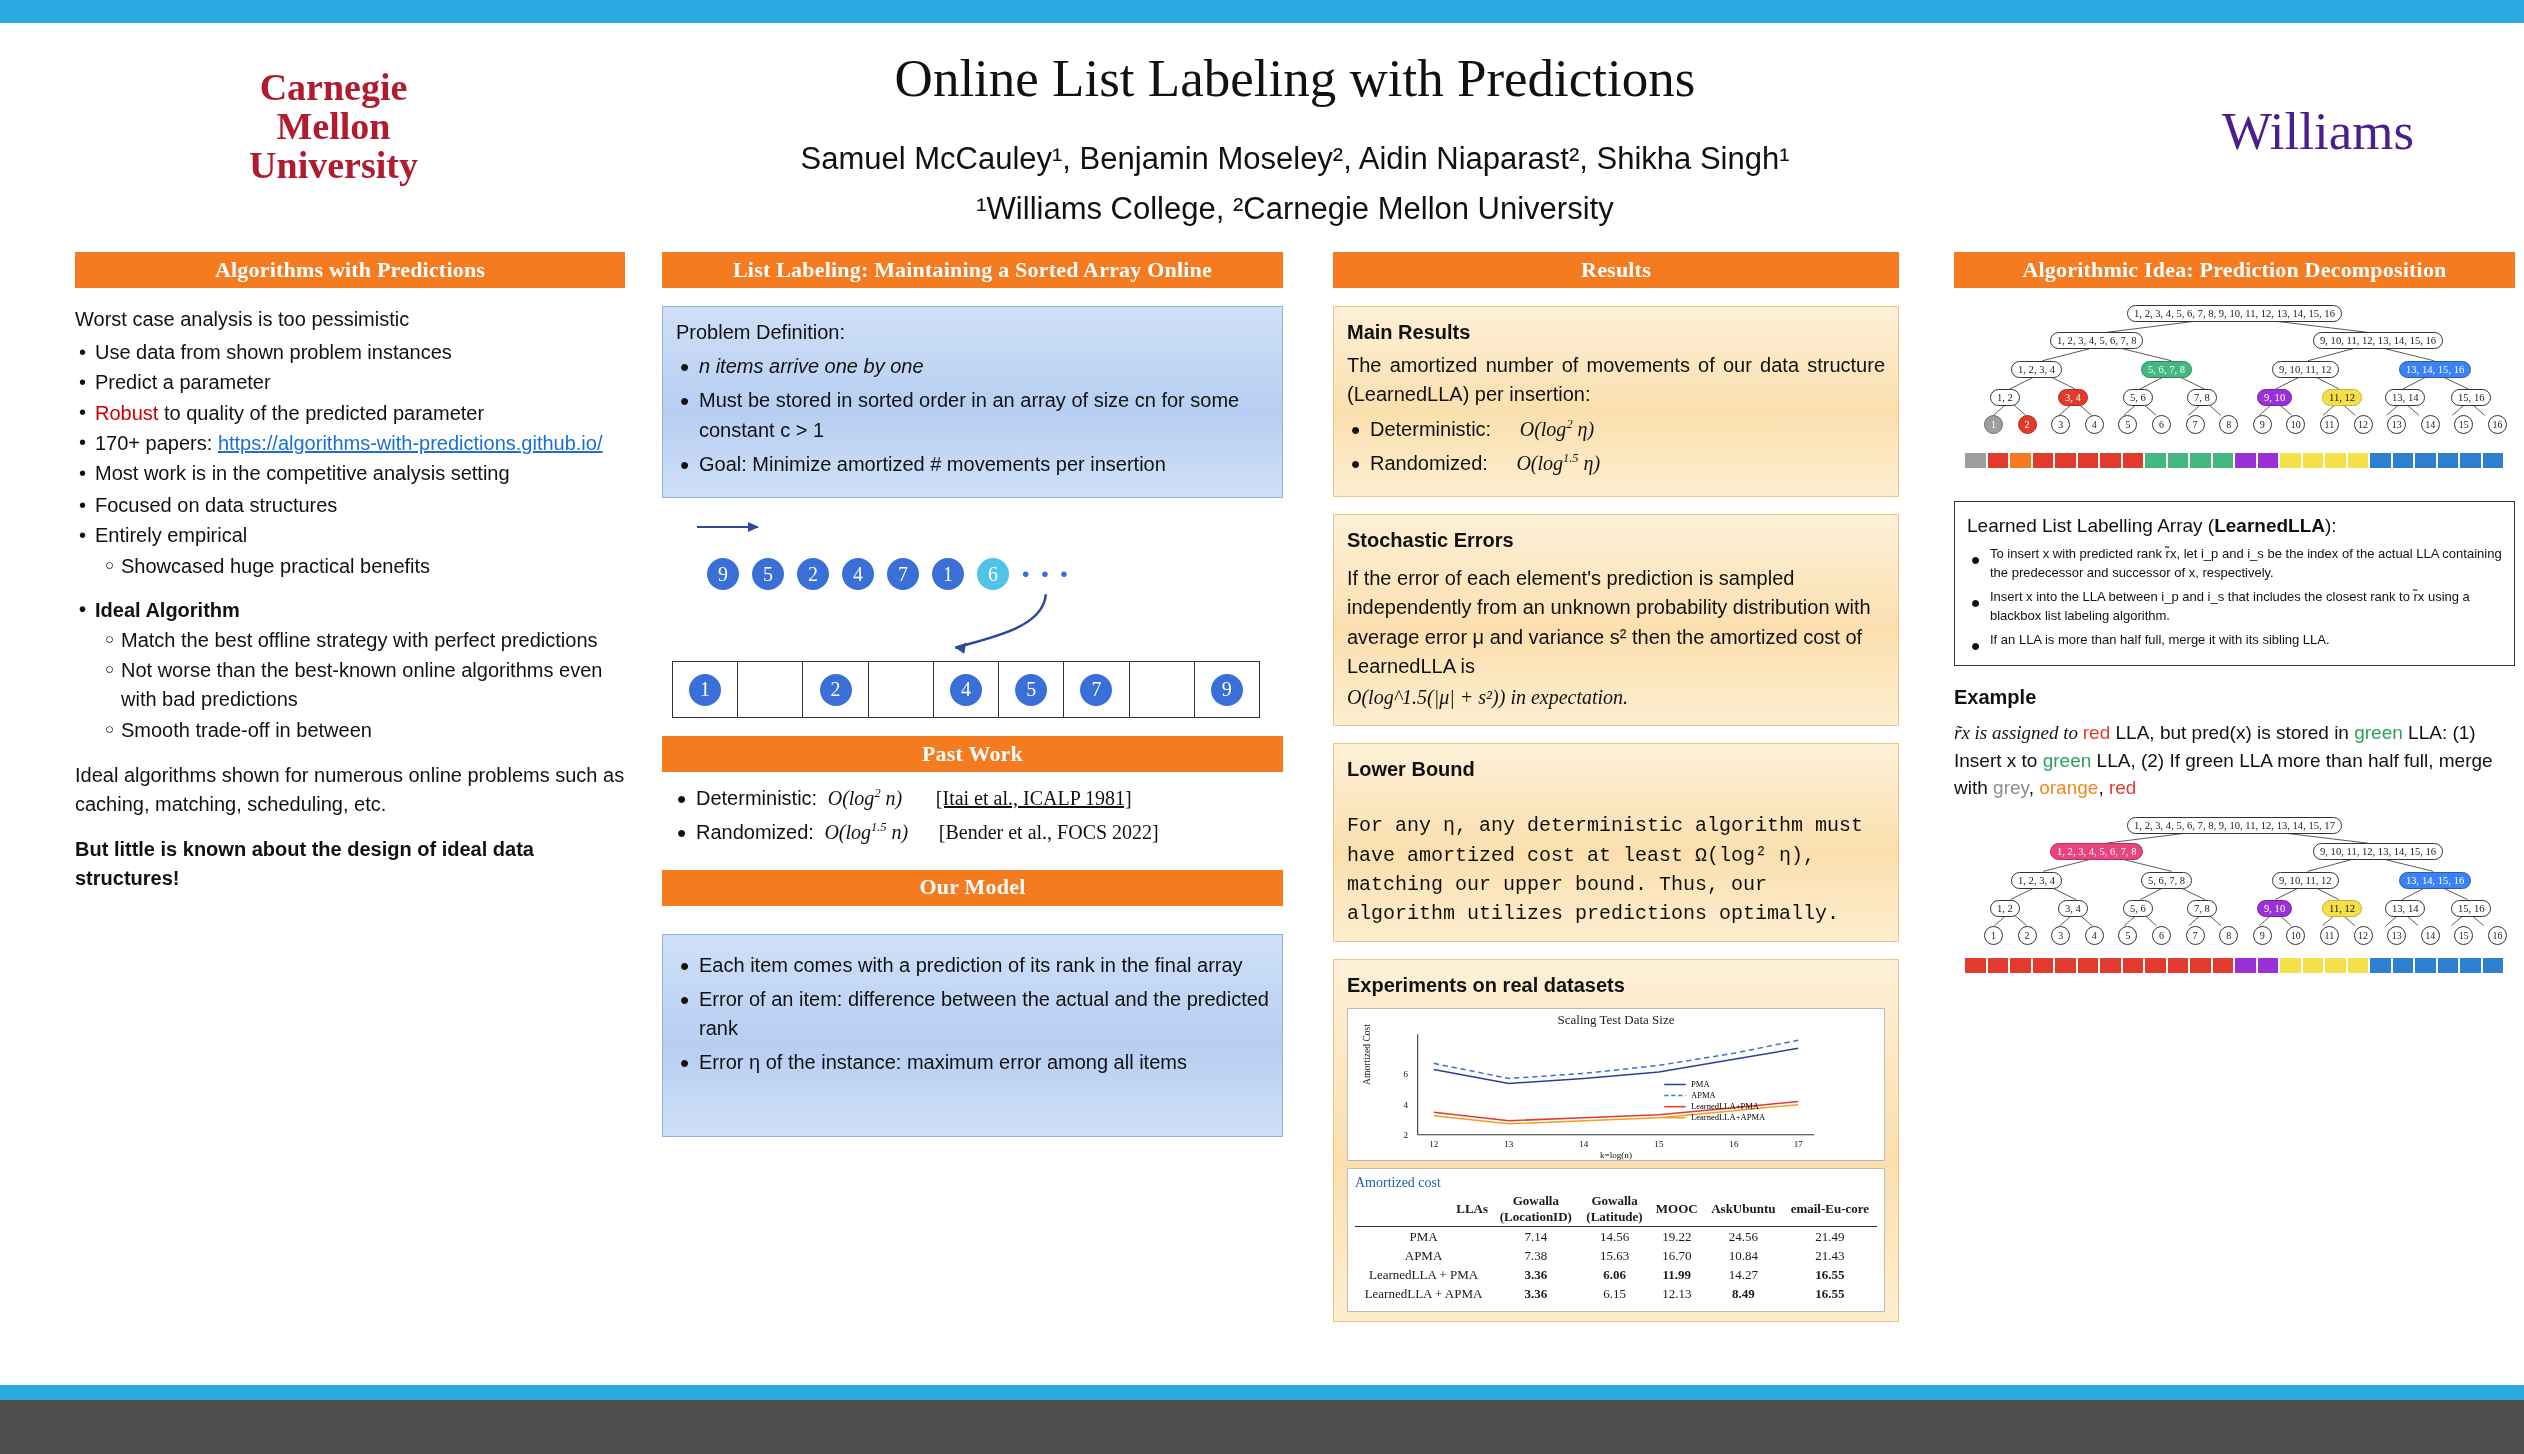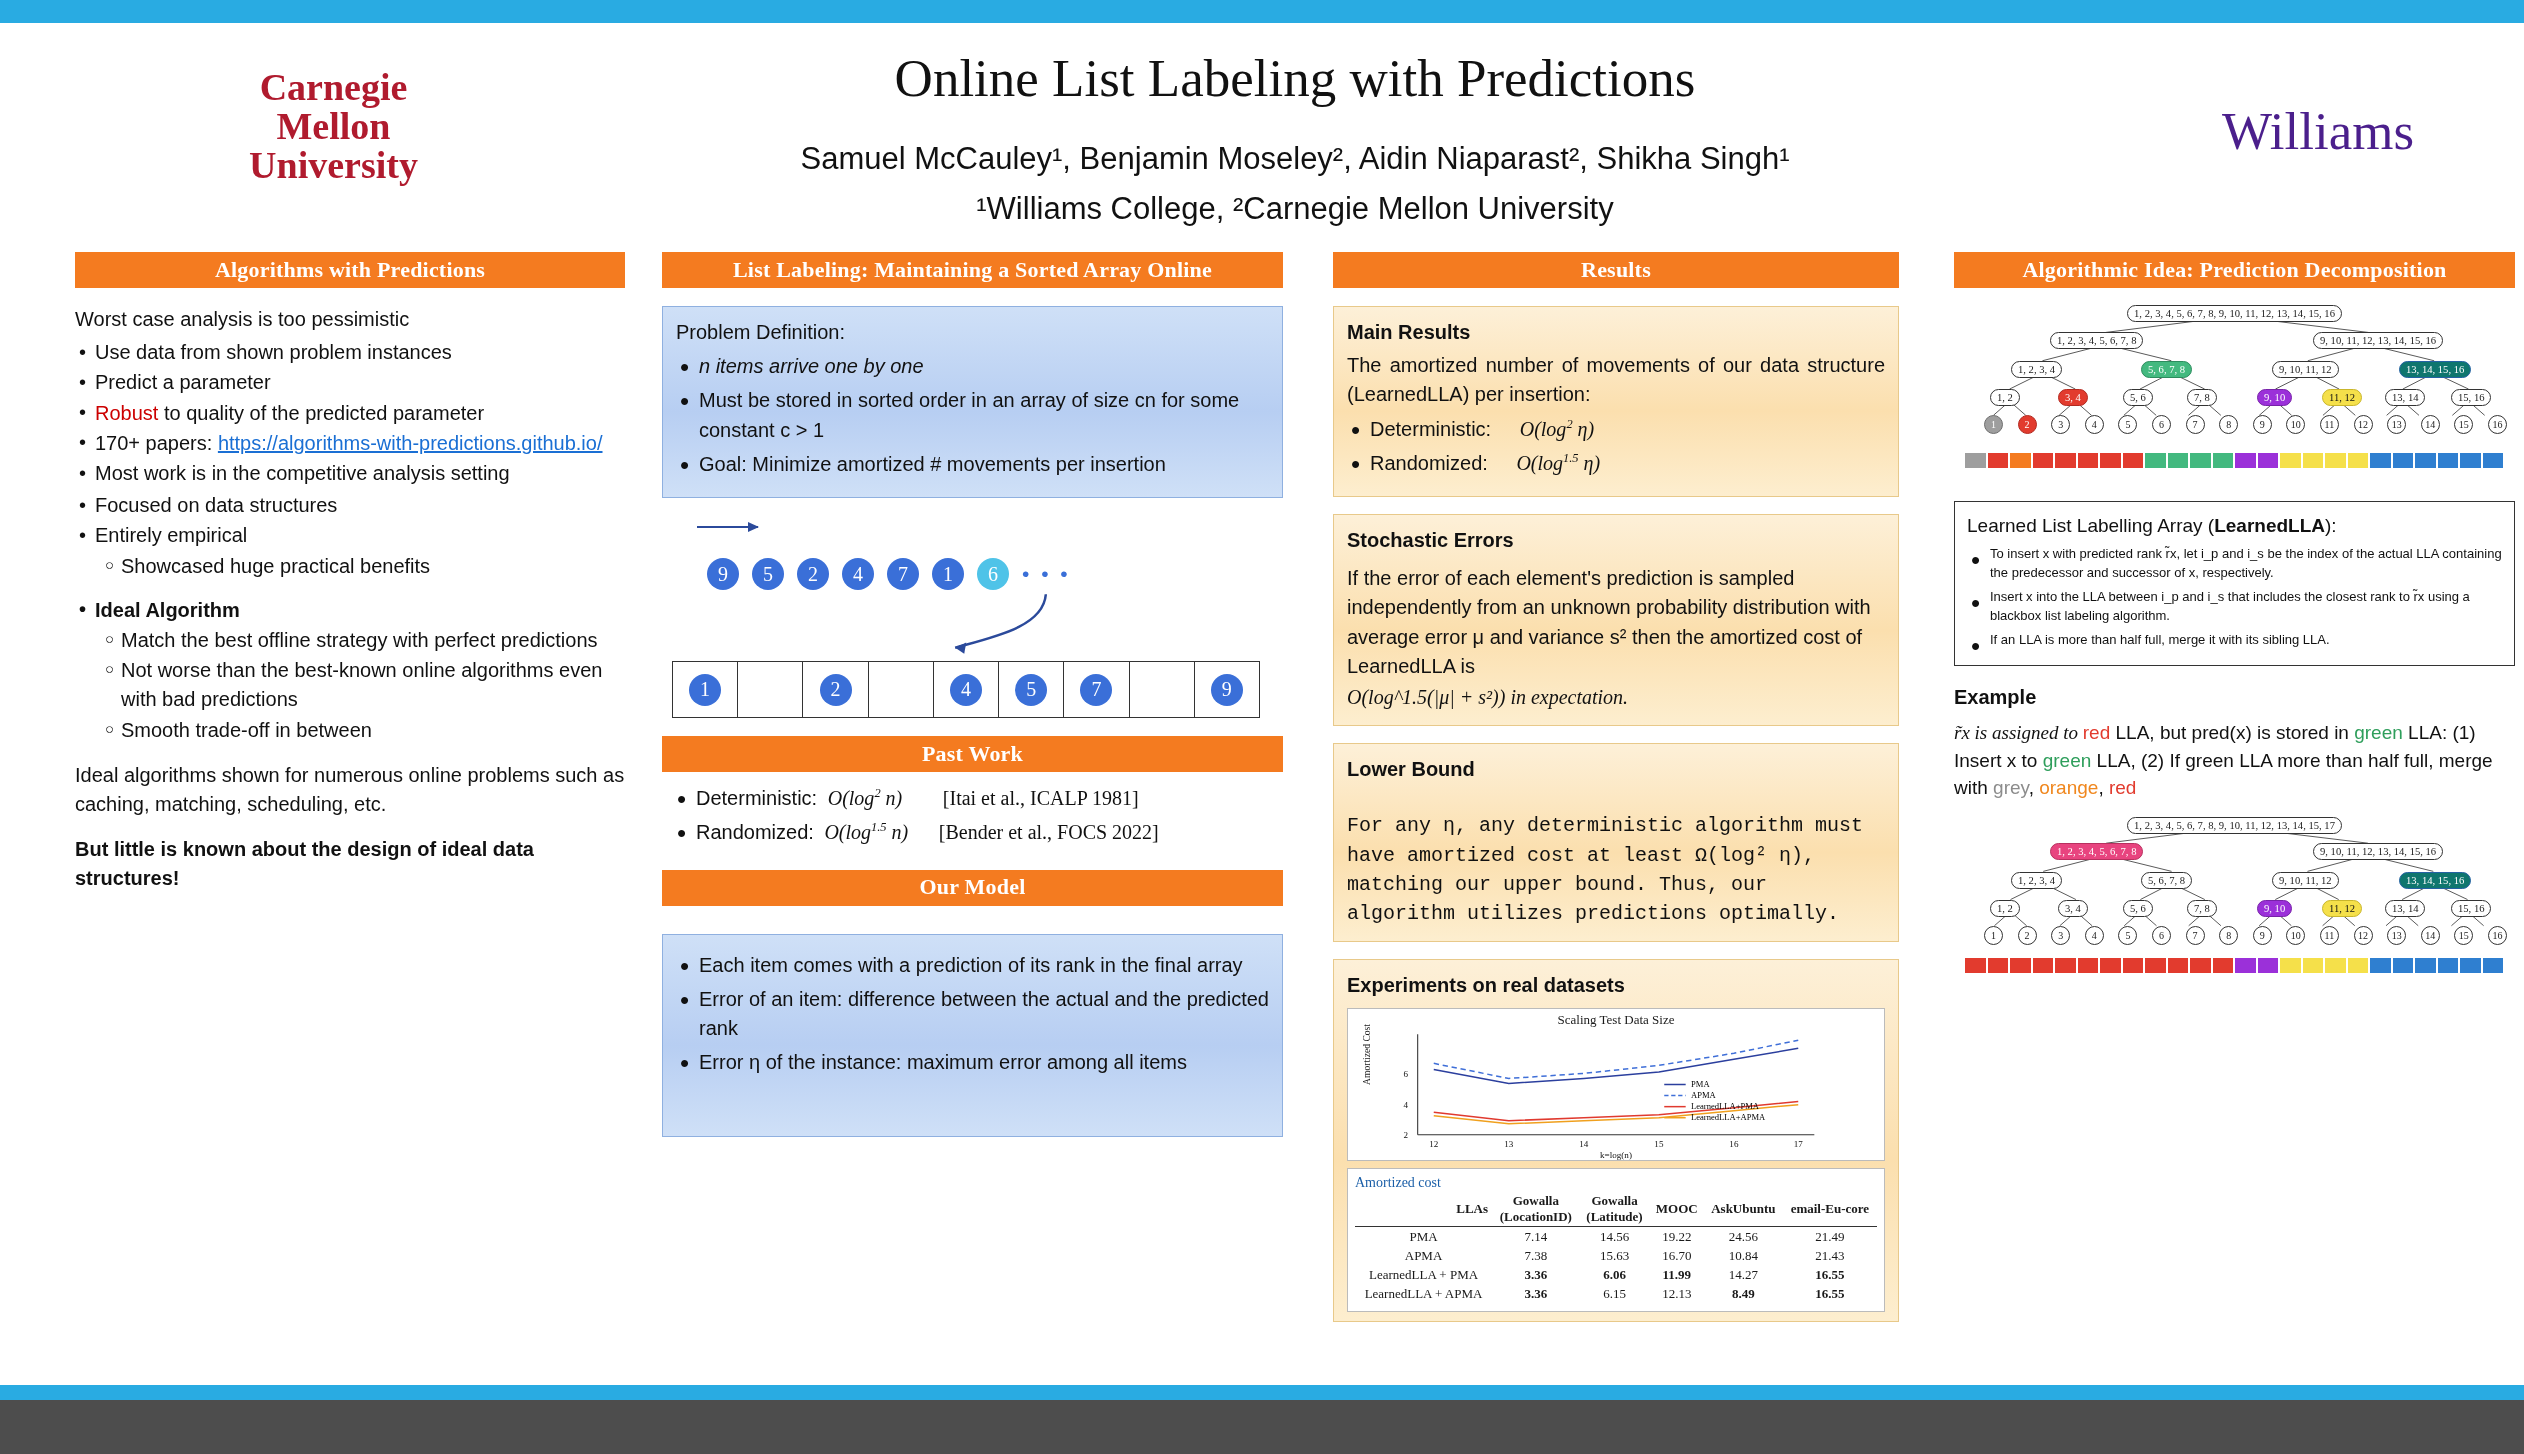--- a/index.html
+++ b/index.html
@@ -66,21 +66,21 @@
   .cellx{flex:1;border-right:1px solid #333;display:flex;align-items:center;justify-content:center;}
   .cellx:last-child{border-right:none;}
 
   
   .node{display:inline-flex;align-items:center;justify-content:center;border:0.8px solid #333;
         border-radius:9px;background:#fff;font-family:"Liberation Serif",serif;font-size:10.6px;
         padding:2px 6px;white-space:nowrap;}
   .leafc{display:inline-flex;align-items:center;justify-content:center;border:0.8px solid #333;
         border-radius:50%;width:17px;height:17px;font-family:"Liberation Serif",serif;font-size:10px;background:#fff;}
   .g-green{background:#43b97f;color:#fff;border-color:#2d8c5e;}
-  .g-blue{background:#0f766e;color:#fff;border-color:#2462a3;}
+  .g-blue{background:#3b82f6;color:#fff;border-color:#2462a3;}
   .g-red{background:#e23b2e;color:#fff;border-color:#b32a20;}
   .g-purple{background:#9b30d9;color:#fff;border-color:#7723a8;}
   .g-yellow{background:#f5e04a;color:#111;border-color:#c9b62c;}
   .g-pink{background:#e8447f;color:#fff;border-color:#b8305f;}
   .g-grey{background:#9e9e9e;color:#fff;border-color:#6f6f6f;}
 
   .stripe{display:flex;height:17px;width:100%;}
   .stripe div{flex:1;border:0.5px solid #ffffff;}
 
   
@@ -200,21 +200,21 @@
           </div>
       </div>
     </div>
 
     <div class="secbar" style="margin-top:4px;">Past Work</div>
 
     <ul class="bb body-txt" style="margin-top:12px;margin-left:11px;">
       <li>
         <span>Deterministic:</span>
         <span class="mono-i" style="margin-left:5px;">O(log<sup>2</sup> n)</span>
-        <span style="margin-left:35px;font-family:'Liberation Serif',serif;">[Itai et al., ICALP 1981]</span>
+        <span style="margin-left:28px;font-family:'Liberation Serif',serif;text-decoration:underline;">[Itai et al., ICALP 1981]</span>
       </li>
       <li>
         <span>Randomized:</span>
         <span class="mono-i" style="margin-left:5px;">O(log<sup>1.5</sup> n)</span>
         <span style="margin-left:25px;font-family:'Liberation Serif',serif;">[Bender et al., FOCS 2022]</span>
       </li>
     </ul>
 
     <div class="secbar" style="margin-top:22px;">Our Model</div>
 

